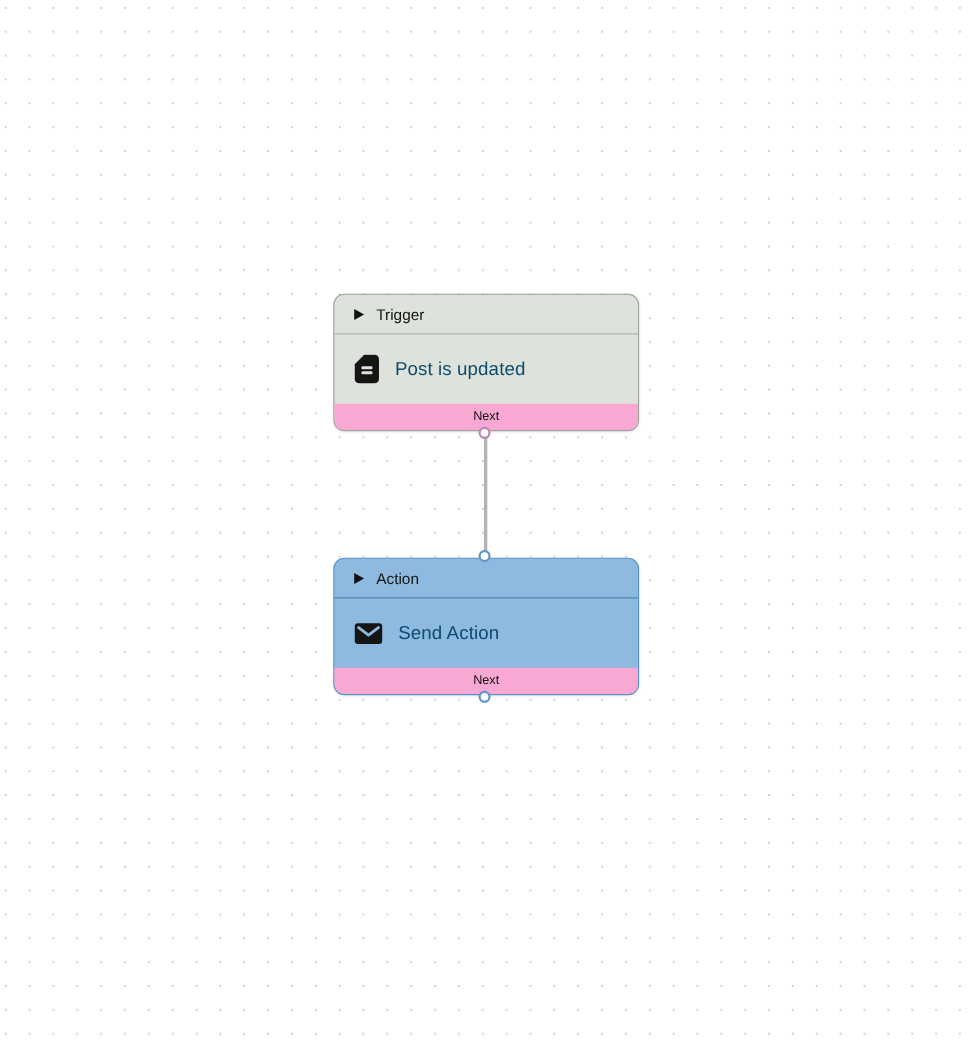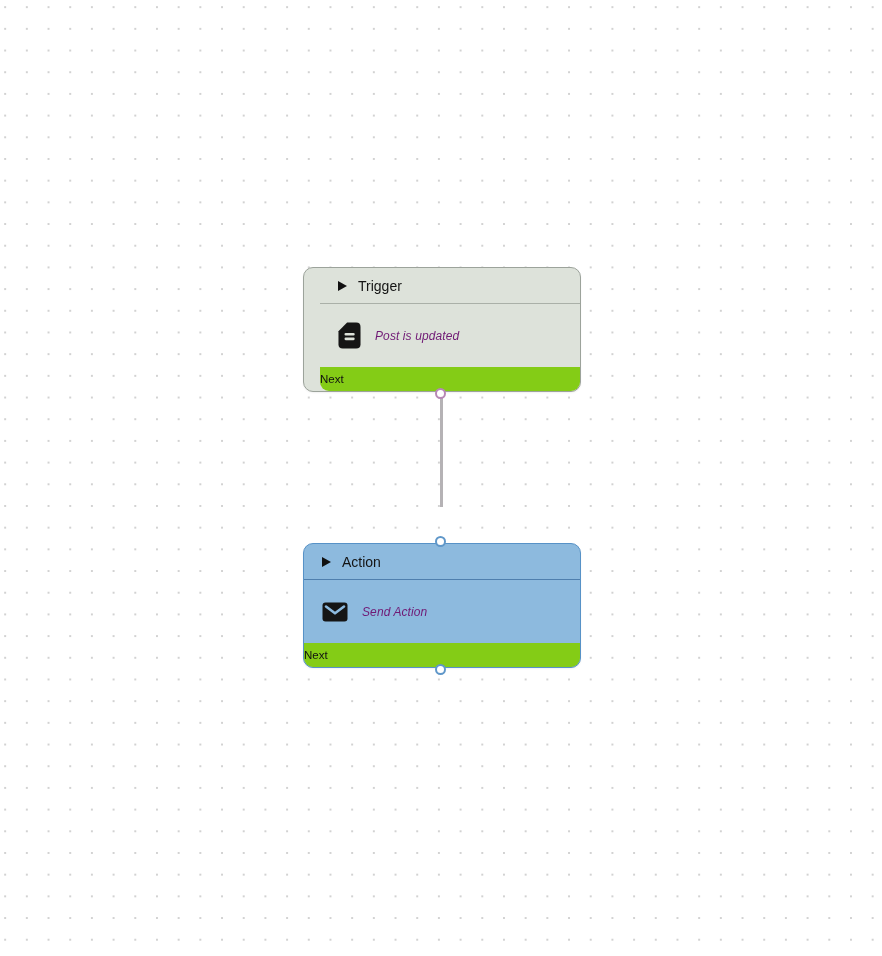--- a/index.html
+++ b/index.html
@@ -66,32 +66,32 @@
     display: flex;
     align-items: center;
     gap: 14px;
     height: 63px;
     padding: 0 18px;
   }
 
   .icon { display: inline-flex; flex: 0 0 auto; }
 
   .node-title {
-    font-size: 12px;
+    font-size: 17px;
     font-weight: 500;
-    color: #701a75;
+    color: #0c4a6e;
     letter-spacing: 0.1px;
-    font-style: italic;
   }
 
   .node-footer {
     display: flex;
     align-items: center;
+    justify-content: center;
     height: 24px;
-    background: #84cc16;
+    background: #f9a8d4;
     border-radius: 0 0 9px 9px;
   }
 
   .port-label {
     font-size: 11.5px;
     color: #111111;
   }
 
   .port {
     position: absolute;
@@ -106,42 +106,42 @@
   .port-top    { top: -8px; }
   .port-bottom { top: 120px; }
 </style>
 </head>
 <body>
 
 <div class="canvas">
 
   <div class="edge" style="background: rgb(181, 178, 181);"></div>
 
-  <div class="node trigger" style="background-color: rgb(221, 226, 218); border-color: rgb(156, 163, 155); padding-left: 16px;">
+  <div class="node trigger" style="background-color: rgb(221, 226, 218); border-color: rgb(156, 163, 155);">
     <div class="node-header" style="border-bottom-color: rgb(170, 176, 168);">
       <span class="disclosure"></span>
       <span class="type-label">Trigger</span>
     </div>
     <div class="node-body">
       <span class="icon">
         <svg width="23" height="27" viewBox="0 0 24 28" aria-hidden="true">
           <path d="M9.5 0.5 H19 Q23.5 0.5 23.5 5 V23 Q23.5 27.5 19 27.5 H5 Q0.5 27.5 0.5 23 V9.5 Z" fill="#151515"></path>
           <rect x="6.8" y="11.3" width="10.6" height="2.8" rx="1.2" fill="#dde2da"></rect>
           <rect x="6.8" y="16.1" width="10.6" height="2.8" rx="1.2" fill="#dde2da"></rect>
         </svg>
       </span>
       <span class="node-title">Post is updated</span>
     </div>
     <div class="node-footer">
       <span class="port-label">Next</span>
     </div>
     <span class="port port-bottom" style="border-color: rgb(183, 135, 181);"></span>
   </div>
 
-  <div class="node action" style="background-color: rgb(141, 186, 222); border-color: rgb(87, 146, 199); margin-top: 36px;">
+  <div class="node action" style="background-color: rgb(141, 186, 222); border-color: rgb(87, 146, 199);">
     <span class="port port-top" style="border-color: rgb(95, 151, 201);"></span>
     <div class="node-header" style="border-bottom-color: rgb(79, 127, 174);">
       <span class="disclosure"></span>
       <span class="type-label">Action</span>
     </div>
     <div class="node-body">
       <span class="icon">
         <svg width="26" height="20" viewBox="0 0 26 20" aria-hidden="true">
           <rect x="0.5" y="0.5" width="25" height="19" rx="3" fill="#151515"></rect>
           <path d="M4 4.5 L13 11.3 L22 4.5" stroke="#8dbade" stroke-width="2.6" fill="none" stroke-linecap="round" stroke-linejoin="round"></path>

